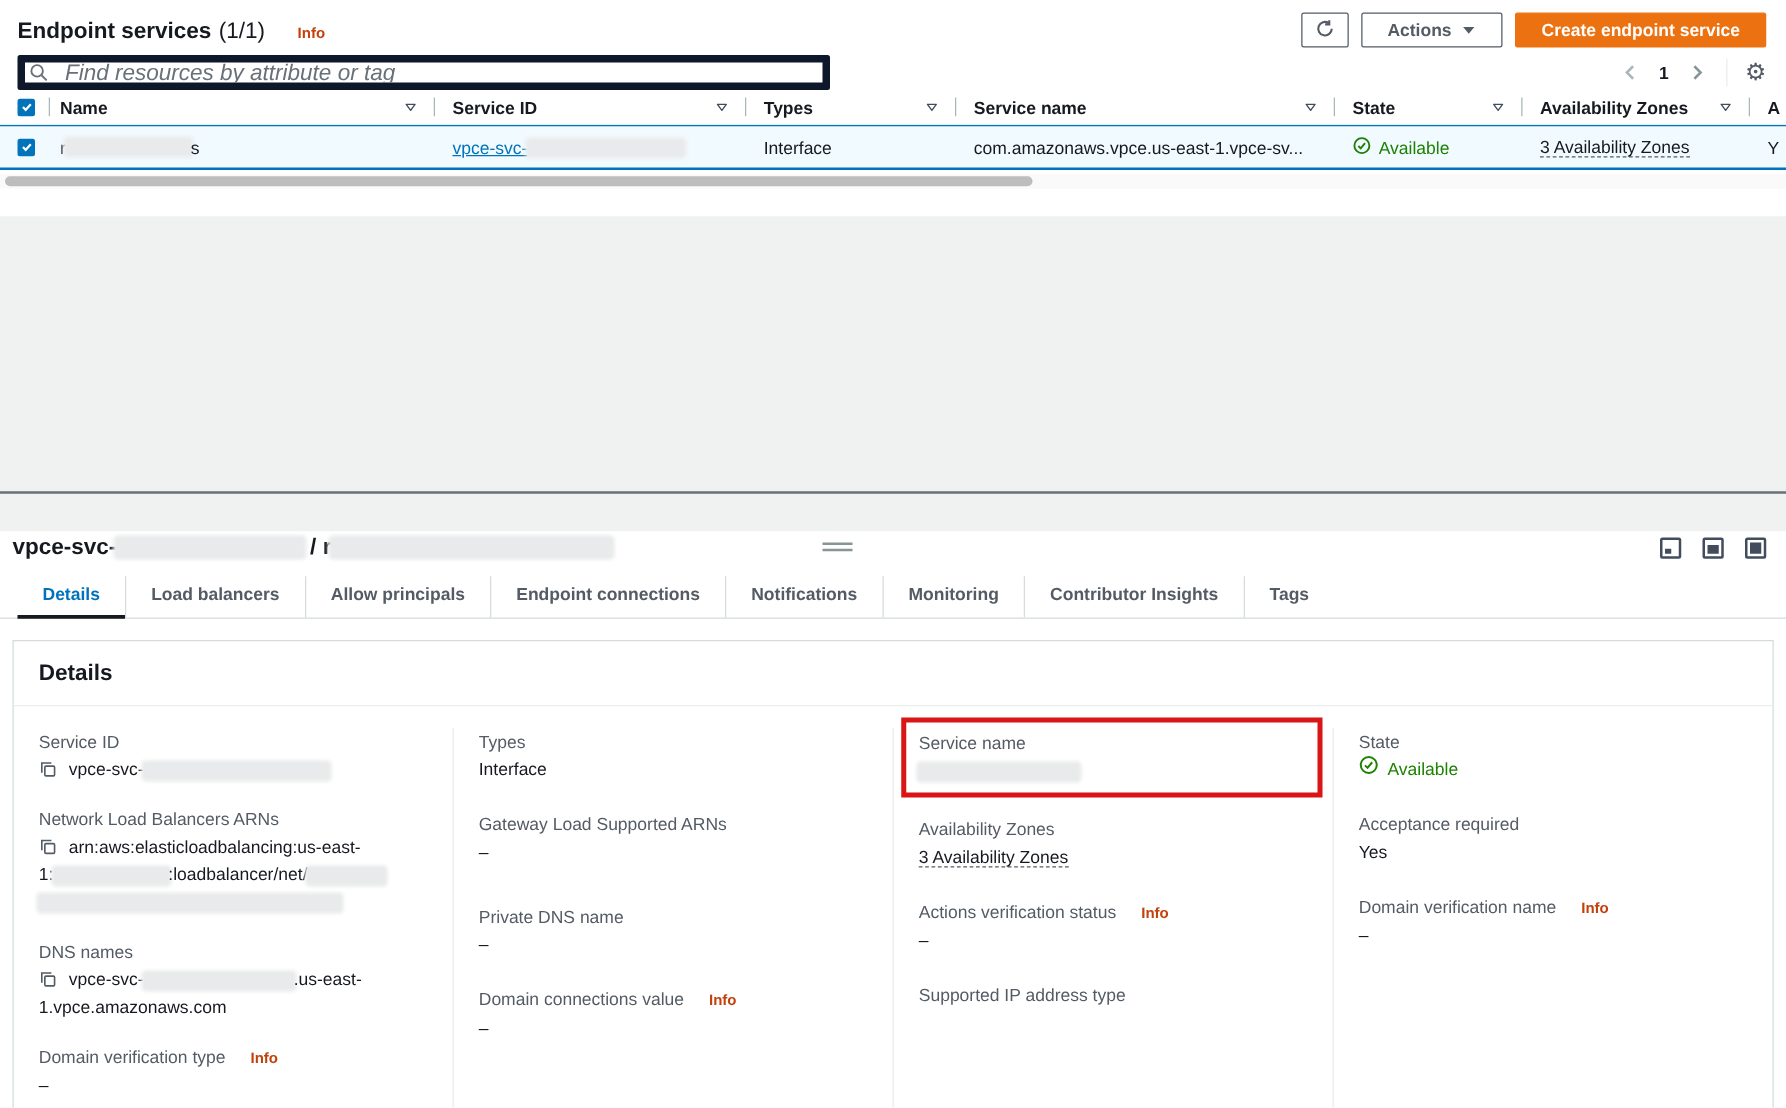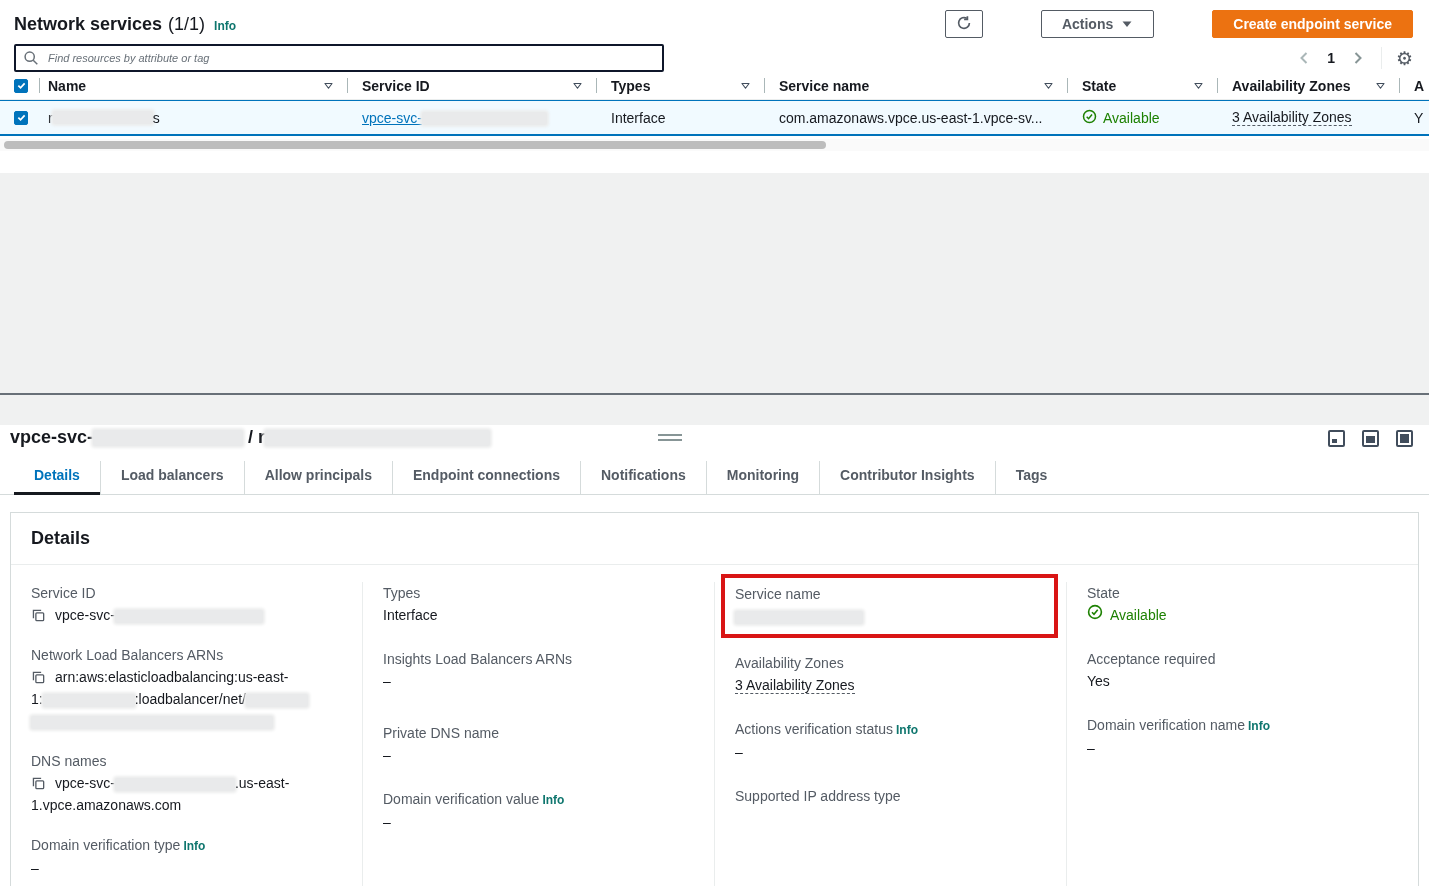--- a/index.html
+++ b/index.html
@@ -5,29 +5,29 @@
   * { margin:0; padding:0; box-sizing:border-box; }
   html,body { width:1429px; height:886px; overflow:hidden; }
   body { font-family:"Liberation Sans", sans-serif; font-size:14px; color:#16191f; background:#f0f1f1; }
 
   
   .top-card { width:1429px; height:173px; background:#fff; }
   .top-header { display:flex; justify-content:space-between; align-items:center; padding:10px 16px 4px 14px; }
   .title-wrap { display:flex; align-items:baseline; gap:6px; }
   .page-title { font-size:18px; font-weight:bold; }
   .page-count { font-size:18px; font-weight:normal; color:#16191f; }
-  .info-link { font-size:12px; font-weight:bold; color:#0f766e; margin-left:3px; cursor:pointer; text-decoration:none; }
+  .info-link { font-size:12px; font-weight:bold; color:#c2410c; margin-left:20px; cursor:pointer; text-decoration:none; }
   .actions-wrap { display:flex; gap:10px; align-items:center; }
-  .btn { display:flex; align-items:center; justify-content:center; gap:8px; height:28px; border:1px solid #545b64; border-radius:2px; background:#fff; color:#545b64; font-weight:bold; font-size:14px; padding:0 20px; cursor:pointer; font-family:inherit;margin-left:48px; }
+  .btn { display:flex; align-items:center; justify-content:center; gap:8px; height:28px; border:1px solid #545b64; border-radius:2px; background:#fff; color:#545b64; font-weight:bold; font-size:14px; padding:0 20px; cursor:pointer; font-family:inherit; }
   .btn.icon-only { width:38px; padding:0; }
   .btn.primary { background:#ec7211; border-color:#ec7211; color:#fff; }
 
   .toolbar { display:flex; justify-content:space-between; align-items:center; padding:2px 16px 0 14px; }
   .search-box { position:relative; width:650px; }
-  .search-box input { width:100%; height:28px; border:2px solid #0f172a; border-radius:2px; padding:0 8px 0 32px; font-style:italic; font-size:11px; color:#16191f; font-family:inherit; }
+  .search-box input { width:100%; height:28px; border:6px solid #0f172a; border-radius:2px; padding:0 8px 0 32px; font-style:italic; font-size:18px; color:#16191f; font-family:inherit; }
   .search-box input::placeholder { color:#687078; font-style:italic; }
   .search-glyph { position:absolute; left:9px; top:6px; }
   .pager { display:flex; align-items:center; gap:14px; }
   .pager .chev { background:none; border:none; cursor:pointer; padding:2px; display:flex; }
   .pager .page-num { font-weight:bold; font-size:14px; }
   .pager .vsep { width:1px; height:22px; background:#eaeded; }
   .pager .gear-btn { background:none; border:none; cursor:pointer; font-size:19px; color:#545b64; line-height:1; }
 
   
   .tbl { }
@@ -91,21 +91,21 @@
   .red-box .field { margin-bottom:0; }
   .green-val { display:flex; align-items:center; gap:7px; color:#1d8102; }
 </style>
 </head>
 <body>
 
 <div class="top-card">
 
   <div class="top-header">
     <div class="title-wrap">
-      <span class="page-title">Network services</span>
+      <span class="page-title">Endpoint services</span>
       <span class="page-count">(1/1)</span>
       <a class="info-link">Info</a>
     </div>
     <div class="actions-wrap">
       <button class="btn icon-only">
         <span>
           <svg width="16" height="16" viewBox="0 0 16 16">
               <path d="M13.4 8A5.4 5.4 0 1 1 10.9 3.4" fill="none" stroke="#545b64" stroke-width="1.7"></path>
               <path d="M11.4 1.2v3.3H8.1" fill="none" stroke="#545b64" stroke-width="1.7"></path>
             </svg>
@@ -356,33 +356,33 @@
 
       <div class="col">
         <div class="field">
           <div class="f-label">
               <span>Types</span>
             </div>
           <div class="f-value">Interface</div>
         </div>
         <div class="field" style="margin-top:22px">
           <div class="f-label">
-              <span>Insights Load Balancers ARNs</span>
+              <span>Gateway Load Supported ARNs</span>
             </div>
           <div class="f-value">–</div>
         </div>
         <div class="field" style="margin-top:30px">
           <div class="f-label">
               <span>Private DNS name</span>
             </div>
           <div class="f-value">–</div>
         </div>
         <div class="field" style="margin-top:22px">
           <div class="f-label">
-            <span>Domain verification value</span>
+            <span>Domain connections value</span>
             <a class="info-link">Info</a>
           </div>
           <div class="f-value">–</div>
         </div>
       </div>
 
       <div class="col">
         <div class="red-box">
           <div class="field">
             <div class="f-label">

